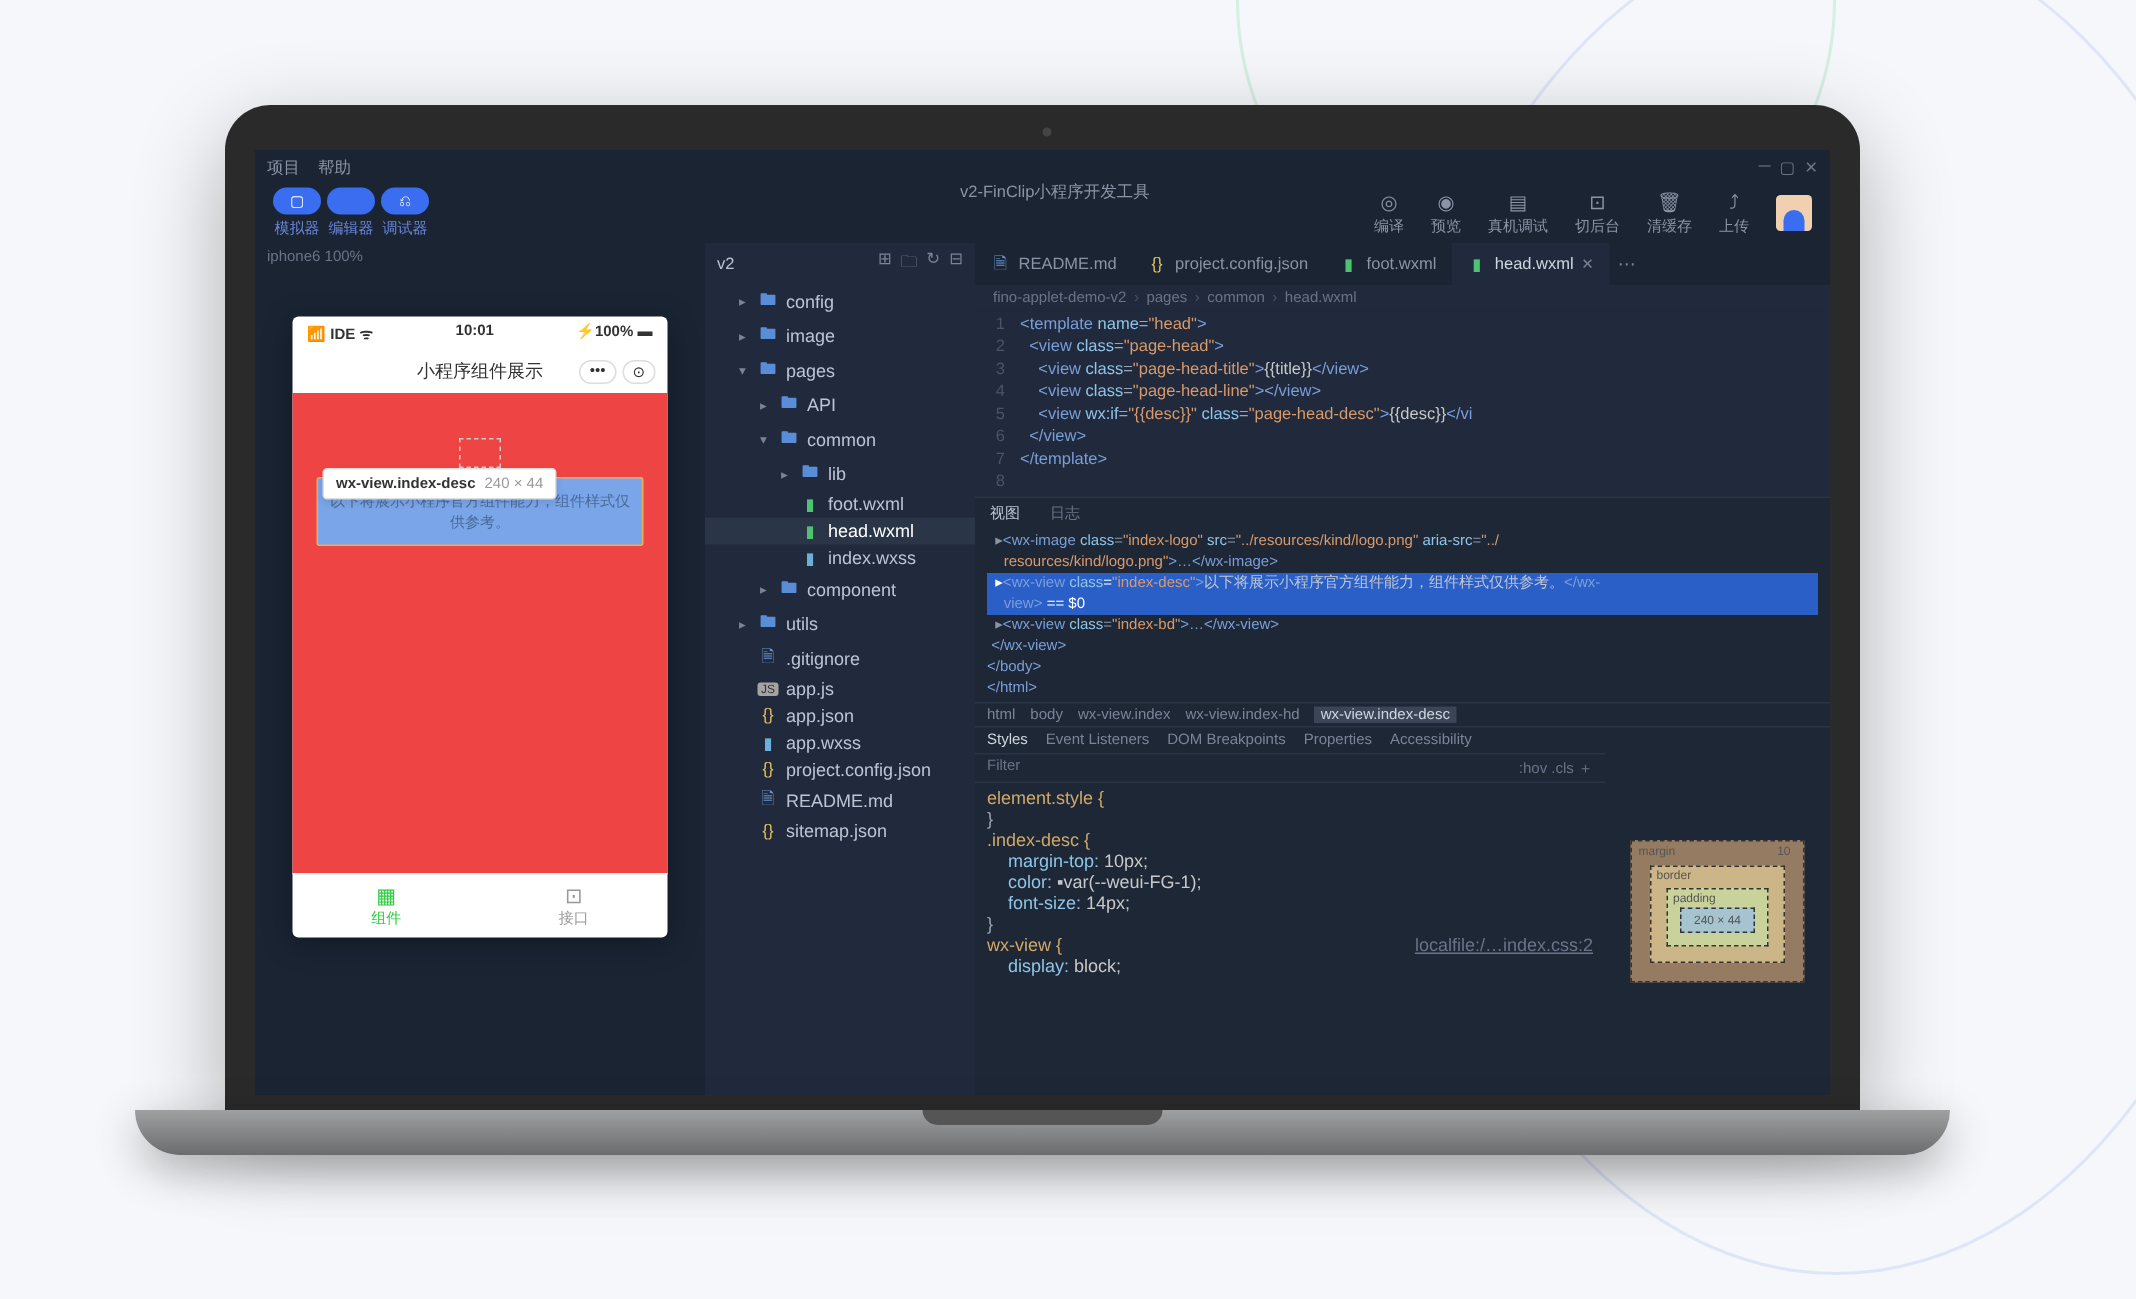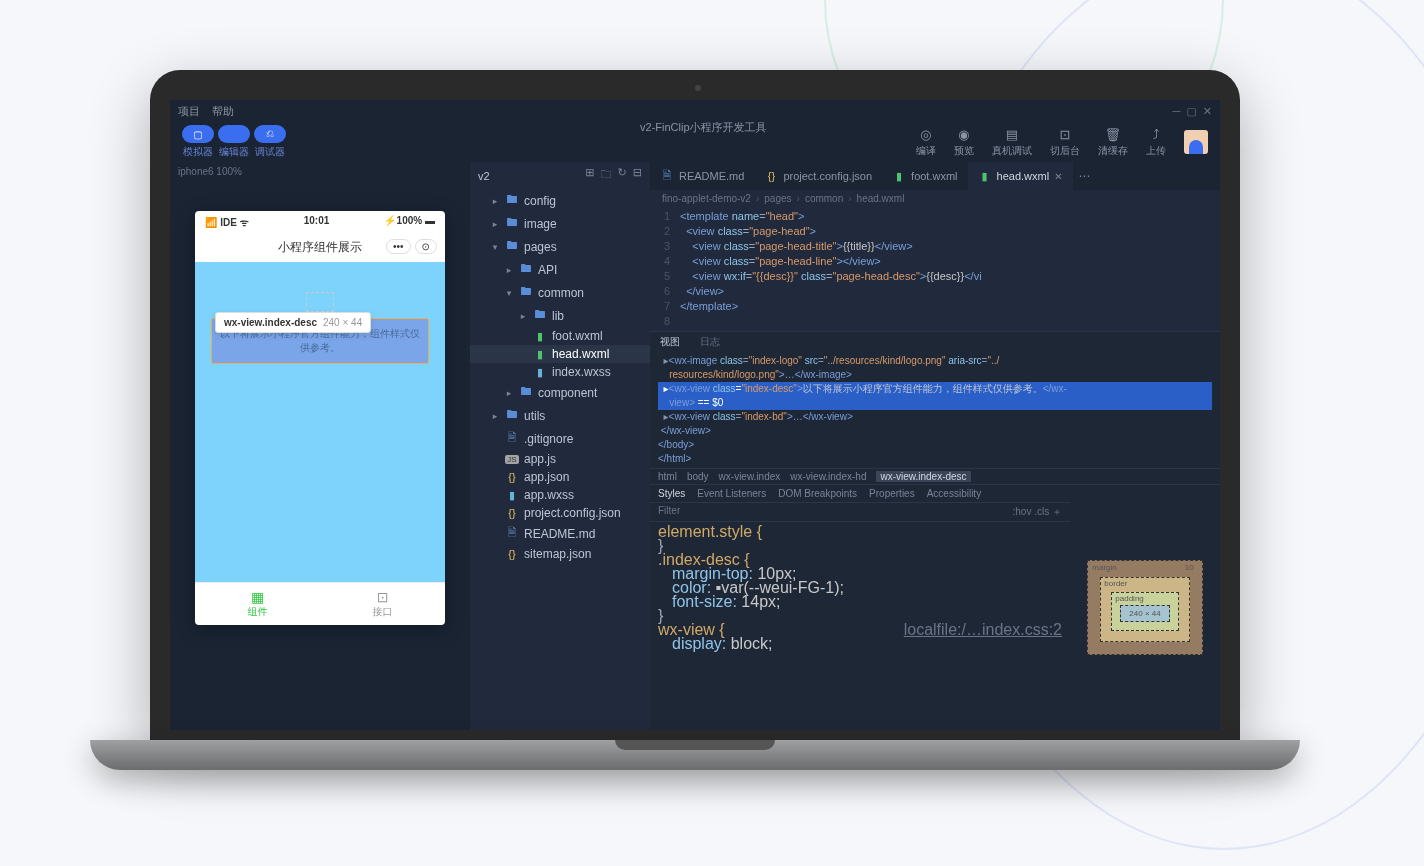--- a/index.html
+++ b/index.html
@@ -41,24 +41,24 @@
 .avatar::before { content: ""; width: 14px; height: 14px; background: #3a6df0; border-radius: 50% 50% 0 0; }
 
 
 .main { flex: 1; display: flex; overflow: hidden; }
 
 
 .sim-panel { width: 300px; background: #1a2433; display: flex; flex-direction: column; }
 .sim-header { padding: 4px 8px; font-size: 10px; color: #6a7488; }
 .phone { margin: 30px auto; width: 250px; background: #fff; border-radius: 4px; box-shadow: 0 4px 20px rgba(0,0,0,0.3); display: flex; flex-direction: column; color: #333; }
 .phone-status { display: flex; justify-content: space-between; padding: 4px 10px; font-size: 10px; font-weight: 600; }
-.phone-title-row { display: flex; align-items: flex-start; justify-content: center; position: relative; padding: 6px 0; font-size: 12px; font-weight: 500; }
+.phone-title-row { display: flex; align-items: flex-end; justify-content: center; position: relative; padding: 6px 0; font-size: 12px; font-weight: 500; }
 .phone-menu { position: absolute; right: 8px; display: flex; gap: 4px; }
 .pill-btn { border: 1px solid #ddd; border-radius: 12px; padding: 1px 6px; font-size: 10px; }
-.phone-body { background: #7dd3fc; padding: 30px 10px 10px 10px; position: relative; min-height: 320px; }
+.phone-body { background: #ef4444; padding: 30px 10px 10px 10px; position: relative; min-height: 320px; }
 .inspector-tip { position: absolute; top: 50px; left: 20px; background: #fff; border: 1px solid #ddd; border-radius: 3px; padding: 4px 8px; font-size: 10px; box-shadow: 0 2px 6px rgba(0,0,0,0.1); z-index: 2; }
 .inspector-tip .dim { color: #999; margin-left: 6px; }
 .highlighted-desc { background: #7aa5e8; color: #4a6a9a; font-size: 10px; padding: 8px; margin: 6px; border-radius: 2px; text-align: center; border: 1px solid #f0b050; }
 .placeholder-box { width: 28px; height: 20px; border: 1px dashed #ccc; margin: 0 auto 4px auto; }
 .list-row { background: #fff; margin: 6px 0; padding: 14px 12px; display: flex; justify-content: space-between; align-items: center; font-size: 13px; color: #333; }
 .list-row .row-icon { color: #888; font-size: 16px; }
 .phone-tabs { display: flex; border-top: 1px solid #eee; }
 .phone-tab { flex: 1; text-align: center; padding: 6px 0; font-size: 10px; color: #999; }
 .phone-tab.active { color: #2ecc40; }
 .phone-tab .tab-ico { font-size: 14px; display: block; }
@@ -115,21 +115,21 @@
 
 .crumbs { padding: 2px 8px; font-size: 10px; color: #7a8498; border-top: 1px solid #2a3548; display: flex; gap: 10px; }
 .crumbs .on { background: #3a4558; color: #d0d6e0; padding: 0 4px; }
 
 .styles-row { display: flex; flex: 1; overflow: hidden; border-top: 1px solid #2a3548; }
 .styles-left { flex: 1; display: flex; flex-direction: column; }
 .styles-tabs { display: flex; gap: 12px; padding: 3px 8px; font-size: 10px; color: #7a8498; border-bottom: 1px solid #2a3548; }
 .styles-tabs .on { color: #d0d6e0; }
 .filter-row { display: flex; padding: 2px 8px; font-size: 10px; color: #6a7488; border-bottom: 1px solid #2a3548; }
 .filter-row .spacer { flex: 1; }
-.css-block { font-family: Consolas, monospace; font-size: 16px; line-height: 14px; padding: 3px 8px; color: #9aa5b8; }
+.css-block { font-family: Consolas, monospace; font-size: 12px; line-height: 14px; padding: 3px 8px; color: #9aa5b8; }
 .css-sel { color: #d0a868; }
 .css-prop { color: #8fc5e8; margin-left: 14px; }
 .css-val { color: #c8c8c8; }
 .css-src { float: right; color: #6a7488; text-decoration: underline; }
 
 .box-model { width: 150px; padding: 8px; display: flex; align-items: center; justify-content: center; }
 .bm-margin { background: rgba(230,180,130,0.6); padding: 16px 12px 12px 12px; border: 1px dashed #333; position: relative; font-size: 8px; color: #555; }
 .bm-margin::before { content: attr(data-lbl); position: absolute; top: 2px; left: 4px; }
 .bm-margin .t { position: absolute; top: 2px; right: 8px; }
 .bm-border { background: rgba(240,220,160,0.6); padding: 14px 10px 10px 10px; border: 1px dashed #333; position: relative; }

